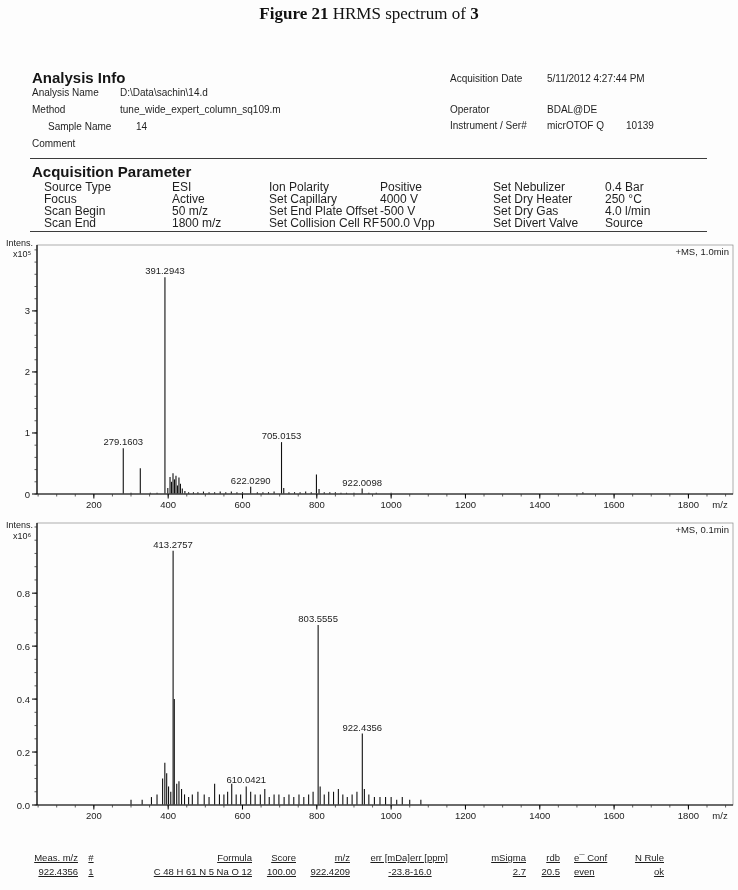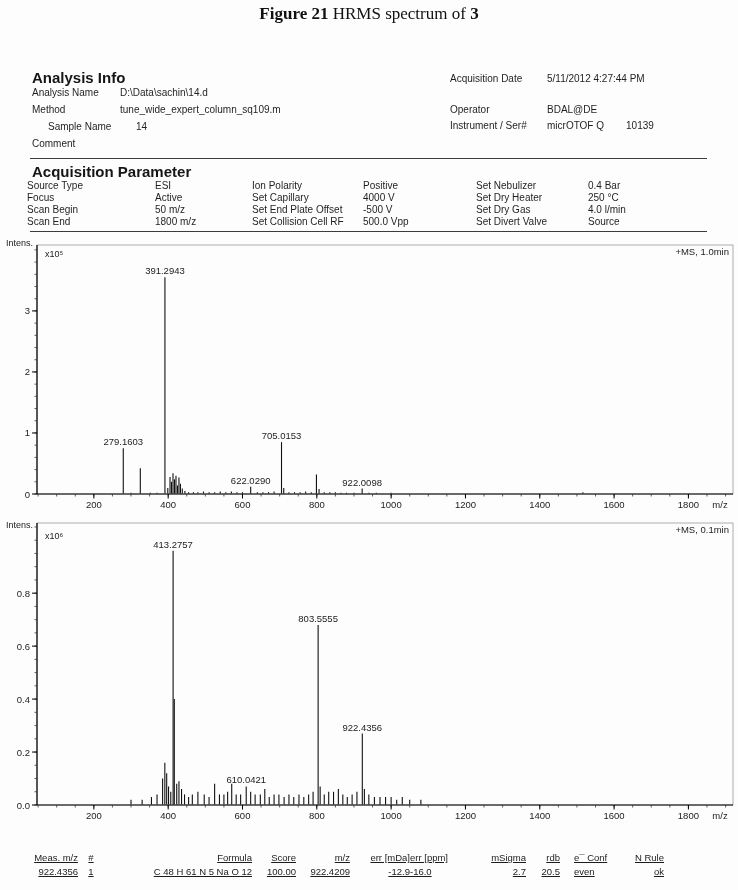--- a/index.html
+++ b/index.html
@@ -12,28 +12,28 @@
   .fig-title {
     top:4px; left:0; width:738px; text-align:center;
     font-family:"Liberation Serif", serif; font-size:17px; color:#111;
   }
   .sec-heading { font-size:15px; font-weight:bold; color:#151515; }
   .info-row { font-size:10px; white-space:nowrap; }
   .info-row .lbl { display:inline-block; width:88px; }
   .info-row-r .lbl { display:inline-block; width:97px; }
   .serial { margin-left:22px; }
   .divider { height:1px; background:#3c3c3c; width:677px; left:30px; }
-  .acq-row { display:flex; font-size:10px; white-space:nowrap; left:27px; width:690px; }
+  .acq-row { display:flex; font-size:12px; white-space:nowrap; left:44px; width:690px; }
   .acq-row span:nth-child(1){ width:128px; }
   .acq-row span:nth-child(2){ width:97px; }
   .acq-row span:nth-child(3){ width:111px; }
   .acq-row span:nth-child(4){ width:113px; }
   .acq-row span:nth-child(5){ width:112px; }
   .yaxis-name { font-size:9px; color:#222; }
-  .yaxis-scale { font-size:9px; color:#222;margin-left:32px; }
+  .yaxis-scale { font-size:9px; color:#222; }
   .res-row { display:flex; font-size:9.5px; left:28px; white-space:nowrap; color:#1c1c1c;text-decoration:underline; }
   .res-row span { display:block; }
   .c0{ width:50px; text-align:right; }
   .c1{ width:26px; text-align:center; }
   .c2{ width:140px; text-align:right; margin-left:8px; }
   .c3{ width:44px; text-align:right; }
   .c4{ width:54px; text-align:right; }
   .c5{ width:60px; text-align:right; }
   .c6{ width:62px; text-align:left; }
   .c7{ width:54px; text-align:right; }
@@ -442,19 +442,19 @@
   <span class="c8">rdb</span>
   <span class="c9">e¯ Conf</span>
   <span class="c10">N Rule</span>
 </div>
 <div class="abs res-row" style="top:866px;">
   <span class="c0">922.4356</span>
   <span class="c1">1</span>
   <span class="c2">C 48 H 61 N 5 Na O 12</span>
   <span class="c3">100.00</span>
   <span class="c4">922.4209</span>
-  <span class="c5">-12.9</span>
+  <span class="c5">-23.8</span>
   <span class="c6">-16.0</span>
   <span class="c7">2.7</span>
   <span class="c8">20.5</span>
   <span class="c9">even</span>
   <span class="c10">ok</span>
 </div>
 
 </body></html>

